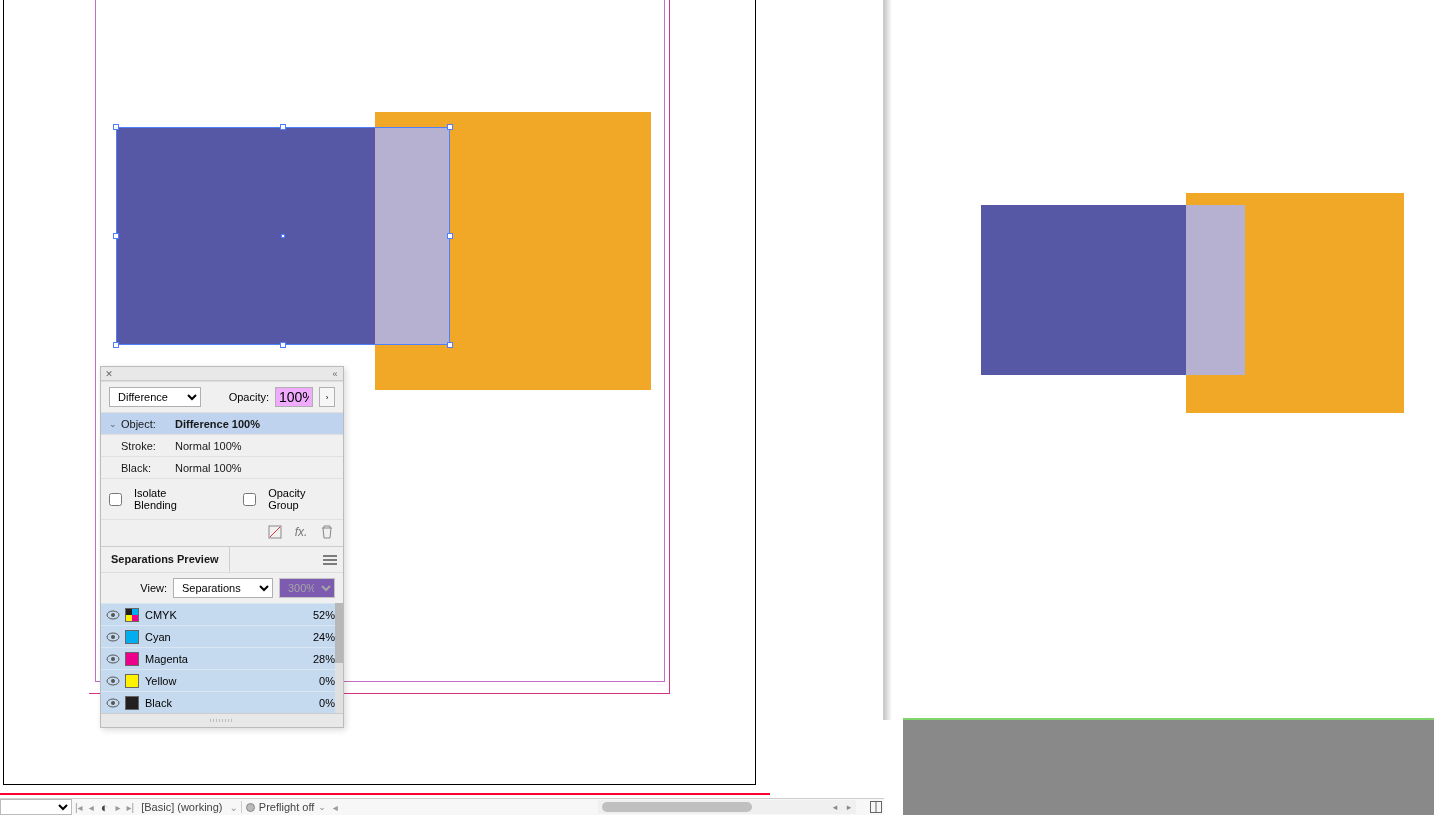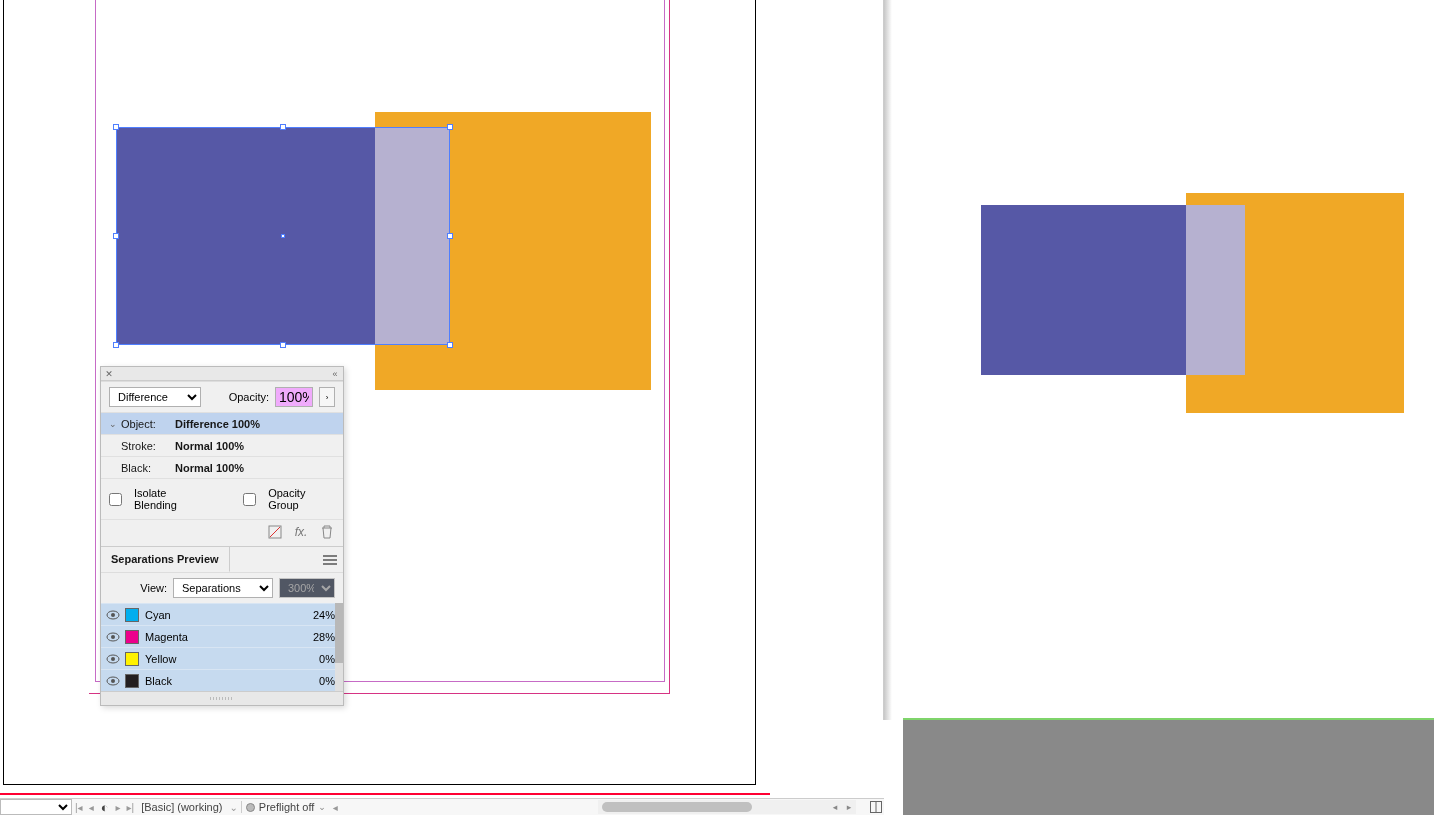--- a/index.html
+++ b/index.html
@@ -31,21 +31,21 @@
 .panel-row { display:flex; align-items:center; padding:5px 8px; gap:6px; }
 select.thin { height:20px; font-size:11px; padding:0 4px; border:1px solid #b0b0b0; background:#fff; }
 input.thin { height:20px; font-size:14px; padding:0 3px; border:1px solid #b0b0b0; background:#f0abfc; text-align:left; }
 .step-btn { width:16px; height:20px; border:1px solid #b0b0b0; background:#f6f6f6; display:flex; align-items:center; justify-content:center; font-size:8px; cursor:pointer; }
 .attrs-list { }
 .attr-row { display:flex; align-items:center; height:22px; padding:0 8px 0 8px; border-top:1px solid #e0e0e0; font-size:11px; }
 .attr-row.selected { background:#bfd3ee; }
 .attr-arrow { width:12px; color:#666; font-size:9px; }
 .attr-label { width:54px; color:#171717; }
 .attr-val { color:#171717; font-weight:600; }
-.attr-row .attr-val { font-weight:bold; }
+.attr-row .attr-val { font-weight:normal; }
 .check-row { display:flex; align-items:center; gap:12px; padding:8px; border-top:1px solid #e0e0e0; }
 .check-row input { width:13px; height:13px; }
 .icon-strip { display:flex; justify-content:flex-end; gap:10px; padding:4px 8px 6px; border-top:1px solid #e0e0e0; }
 .icon-strip-btn { width:16px; height:16px; display:flex; align-items:center; justify-content:center; color:#777; cursor:pointer; font-size:12px; }
 
 
 .sep-list-row { display:flex; align-items:center; height:22px; padding:0 8px 0 4px; font-size:11px; background:#c6daef; border-top:1px solid #d8e5f3; }
 .sep-swatch { width:14px; height:14px; border:1px solid #666; margin-right:6px; flex-shrink:0; }
 .sep-name { flex:1; }
 .sep-value { width:40px; text-align:right; }
@@ -164,29 +164,40 @@
           <path d="M0 1h14M0 5h14M0 9h14" stroke="#555" stroke-width="1.5"></path>
         </svg>
     </div>
   </div>
 
   <div class="panel-row" style="border-top:1px solid #ddd;justify-content:flex-end">
     <span>View:</span>
     <select class="thin" style="width:100px">
       <option>Separations</option>
     </select>
-    <select class="thin" style="width:56px;background:#0f172a;color:#888" disabled="">
+    <select class="thin" style="width:56px;background:#4c1d95;color:#888" disabled="">
       <option>300%</option>
     </select>
   </div>
 
   <div id="sep-ink-list" style="position:relative">
     <div style="position:absolute;right:0;top:0;width:8px;height:100%;background:#e0e0e0">
       <div style="position:absolute;top:0;width:8px;height:60px;background:#b8b8b8"></div>
     </div>
+  <div class="sep-list-row">
+        <span class="vis-toggle vis-eye">
+          <svg width="14" height="10" viewBox="0 0 14 10">
+            <ellipse cx="7" cy="5" rx="6" ry="4" fill="none" stroke="#555"></ellipse>
+            <circle cx="7" cy="5" r="2" fill="#555"></circle>
+          </svg>
+        </span>
+        <span class="sep-swatch cmyk-swatch"></span>
+        <span class="sep-name">CMYK</span>
+        <span class="sep-value">52%</span>
+      </div>
       <div class="sep-list-row">
         <span class="vis-toggle vis-eye">
           <svg width="14" height="10" viewBox="0 0 14 10">
             <ellipse cx="7" cy="5" rx="6" ry="4" fill="none" stroke="#555"></ellipse>
             <circle cx="7" cy="5" r="2" fill="#555"></circle>
           </svg>
         </span>
         <span class="sep-swatch" style="background: rgb(0, 174, 239);"></span>
         <span class="sep-name">Cyan</span>
         <span class="sep-value">24%</span>

